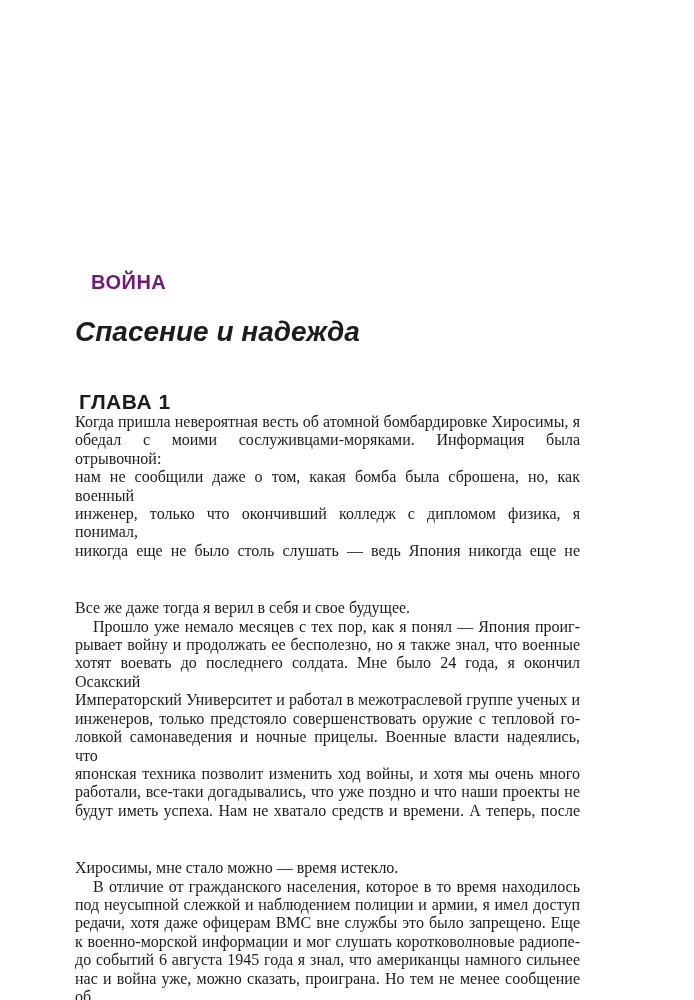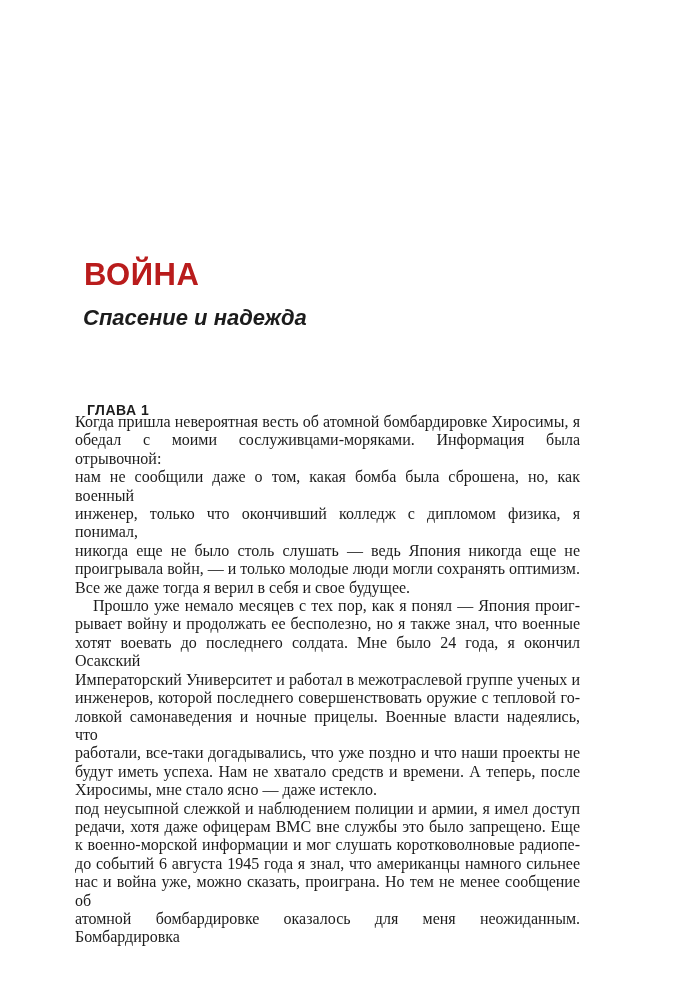--- a/index.html
+++ b/index.html
@@ -21,45 +21,45 @@
     height: 1000px;
     background: #ffffff;
   }
   .part-header {
     position: absolute;
     left: 75px;
     top: 249px;
     width: 520px;
   }
   .part-title {
-    margin: 9px;
+    margin: 16px;
     font-family: "Liberation Sans", "DejaVu Sans", sans-serif;
     font-weight: 700;
-    font-size: 31px;
+    font-size: 20px;
     line-height: 34px;
     letter-spacing: 0.5px;
-    color: #b91c1c;
+    color: #701a75;
   }
   .part-subtitle {
-    margin: 8px;
+    margin: 0;
     font-family: "Liberation Sans", "DejaVu Sans", sans-serif;
     font-weight: 700;
     font-style: italic;
-    font-size: 22px;
+    font-size: 28px;
     line-height: 34px;
     color: #1c1c1c;
   }
   .chapter-heading {
     position: absolute;
     left: 75px;
     top: 386px;
-    margin: 12px;
+    margin: 4px;
     font-family: "Liberation Sans", "DejaVu Sans", sans-serif;
     font-weight: 700;
-    font-size: 14px;
+    font-size: 21px;
     line-height: 24px;
     letter-spacing: 0.5px;
     color: #1c1c1c;
   }
   .body-text {
     position: absolute;
     left: 75px;
     top: 413px;
     width: 505px;
     font-size: 16px;
@@ -69,20 +69,21 @@
   .paragraph {
     margin: 0;
   }
   .textline {
     text-align: justify;
     text-align-last: justify;
     white-space: normal;
   }
   .textline.para-end {
     text-align-last: left;
+    margin-top: 39px;
   }
   .textline.para-indent {
     text-indent: 18px;
   }
 </style>
 </head>
 <body style="background: rgb(255, 255, 255); color: rgb(28, 28, 28);">
 
 <div class="page">
 
@@ -93,35 +94,36 @@
 
   <h3 class="chapter-heading">ГЛАВА 1</h3>
 
   <div class="body-text">
       <div class="paragraph">
         <div class="textline">Когда пришла невероятная весть об атомной бомбардировке Хиросимы, я</div>
         <div class="textline">обедал с моими сослуживцами-моряками. Информация была отрывочной:</div>
         <div class="textline">нам не сообщили даже о том, какая бомба была сброшена, но, как военный</div>
         <div class="textline">инженер, только что окончивший колледж с дипломом физика, я понимал,</div>
         <div class="textline">никогда еще не было столь слушать — ведь Япония никогда еще не</div>
-        <div class="textline">проигрывала войн, — и только молодые люди могли сохранять оптимизм.</div>
         <div class="textline para-end">Все же даже тогда я верил в себя и свое будущее.</div>
       </div>
       <div class="paragraph">
         <div class="textline para-indent">Прошло уже немало месяцев с тех пор, как я понял — Япония проиг-</div>
         <div class="textline">рывает войну и продолжать ее бесполезно, но я также знал, что военные</div>
         <div class="textline">хотят воевать до последнего солдата. Мне было 24 года, я окончил Осакский</div>
         <div class="textline">Императорский Университет и работал в межотраслевой группе ученых и</div>
-        <div class="textline">инженеров, которой последнего совершенствовать оружие с тепловой го-</div>
+        <div class="textline">инженеров, только предстояло совершенствовать оружие с тепловой го-</div>
         <div class="textline">ловкой самонаведения и ночные прицелы. Военные власти надеялись, что</div>
+        <div class="textline">японская техника позволит изменить ход войны, и хотя мы очень много</div>
         <div class="textline">работали, все-таки догадывались, что уже поздно и что наши проекты не</div>
         <div class="textline">будут иметь успеха. Нам не хватало средств и времени. А теперь, после</div>
-        <div class="textline para-end">Хиросимы, мне стало ясно — даже истекло.</div>
+        <div class="textline para-end">Хиросимы, мне стало можно — время истекло.</div>
       </div>
       <div class="paragraph">
+        <div class="textline para-indent">В отличие от гражданского населения, которое в то время находилось</div>
         <div class="textline">под неусыпной слежкой и наблюдением полиции и армии, я имел доступ</div>
         <div class="textline">редачи, хотя даже офицерам ВМС вне службы это было запрещено. Еще</div>
         <div class="textline">к военно-морской информации и мог слушать коротковолновые радиопе-</div>
         <div class="textline">до событий 6 августа 1945 года я знал, что американцы намного сильнее</div>
         <div class="textline">нас и война уже, можно сказать, проиграна. Но тем не менее сообщение об</div>
         <div class="textline">атомной бомбардировке оказалось для меня неожиданным. Бомбардировка</div>
       </div>
     </div>
 
 </div>

